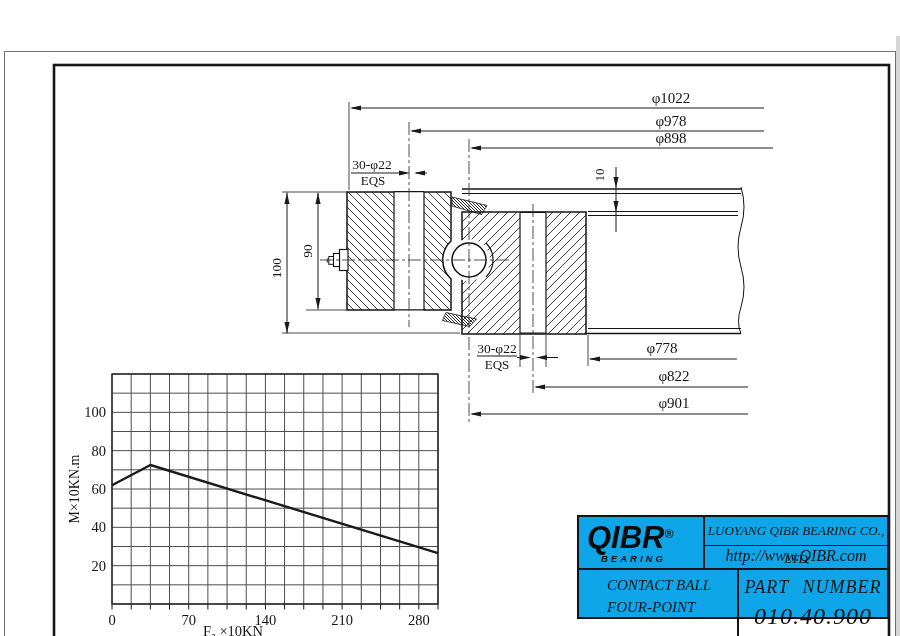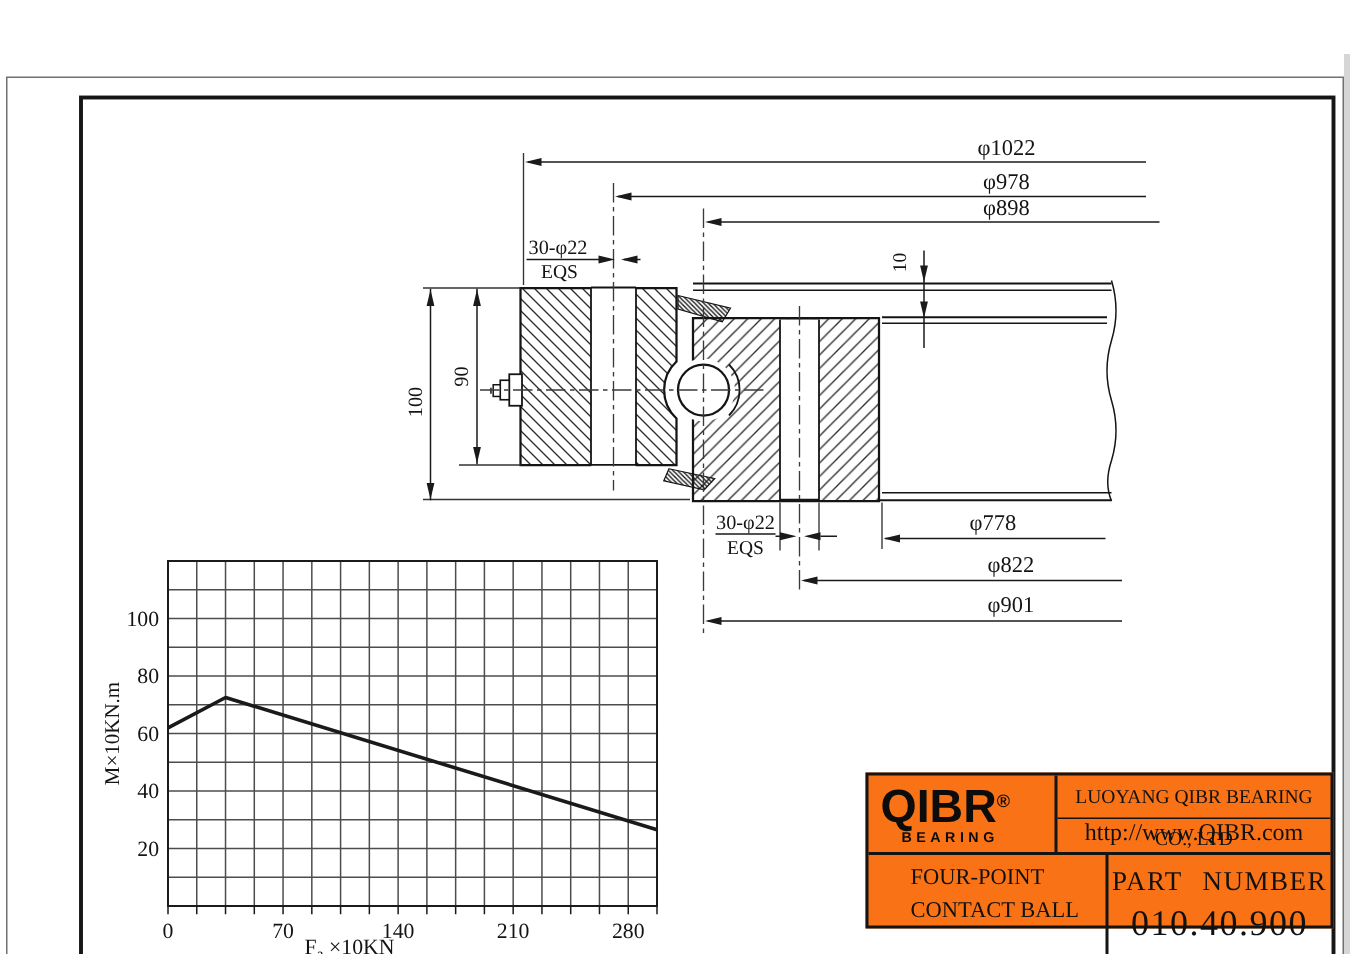--- a/index.html
+++ b/index.html
@@ -2,21 +2,21 @@
 <html><head>
 <meta charset="utf-8">
 <style>
   html,body{margin:0;padding:0;background:#fff;}
   .page{position:relative;width:900px;height:636px;background:#ffffff;overflow:hidden;
         font-family:"Liberation Serif", serif;margin-top:36px;}
   svg{position:absolute;left:0;top:0;}
   .dim{font-family:"Liberation Serif", serif;fill:#141414;}
   
   .tblock{position:absolute;left:577px;top:479px;width:312px;height:104px;
-          border:2px solid #141414;box-sizing:border-box;background:#f97316;}
+          border:2px solid #141414;box-sizing:border-box;background:#0ea5e9;font-style:italic;}
   .tb-row1{display:flex;height:51px;border-bottom:2px solid #141414;}
   .logo-cell{width:126px;border-right:2px solid #141414;box-sizing:border-box;
              padding:2px 0 0 8px;}
   .logo-word{font-family:"Liberation Sans", sans-serif;font-weight:700;font-size:31px;
              line-height:30px;letter-spacing:0px;color:#0c0c0c;}
   .logo-word sup{font-size:12px;vertical-align:10px;}
   .logo-sub{font-family:"Liberation Sans", sans-serif;font-weight:700;font-size:9.5px;
             letter-spacing:3px;color:#0c0c0c;padding-left:14px;margin-top:0px;}
   .co-cell{flex:1;display:flex;flex-direction:column;}
   .co-name{height:28px;line-height:28px;border-bottom:1.4px solid #141414;
@@ -231,22 +231,22 @@
       <div class="logo-word"><span>QIBR</span><sup>®</sup></div>
       <div class="logo-sub">BEARING</div>
     </div>
     <div class="co-cell">
       <div class="co-name">LUOYANG QIBR BEARING CO., LTD</div>
       <div class="co-url">http://www.QIBR.com</div>
     </div>
   </div>
   <div class="tb-row2">
     <div class="prod-cell">
+      <div>CONTACT BALL</div>
       <div>FOUR-POINT</div>
-      <div>CONTACT BALL</div>
     </div>
     <div class="part-cell">
       <div class="part-label">PART NUMBER</div>
       <div class="part-number">010.40.900</div>
     </div>
   </div>
 </div>
 
 </div>
 

